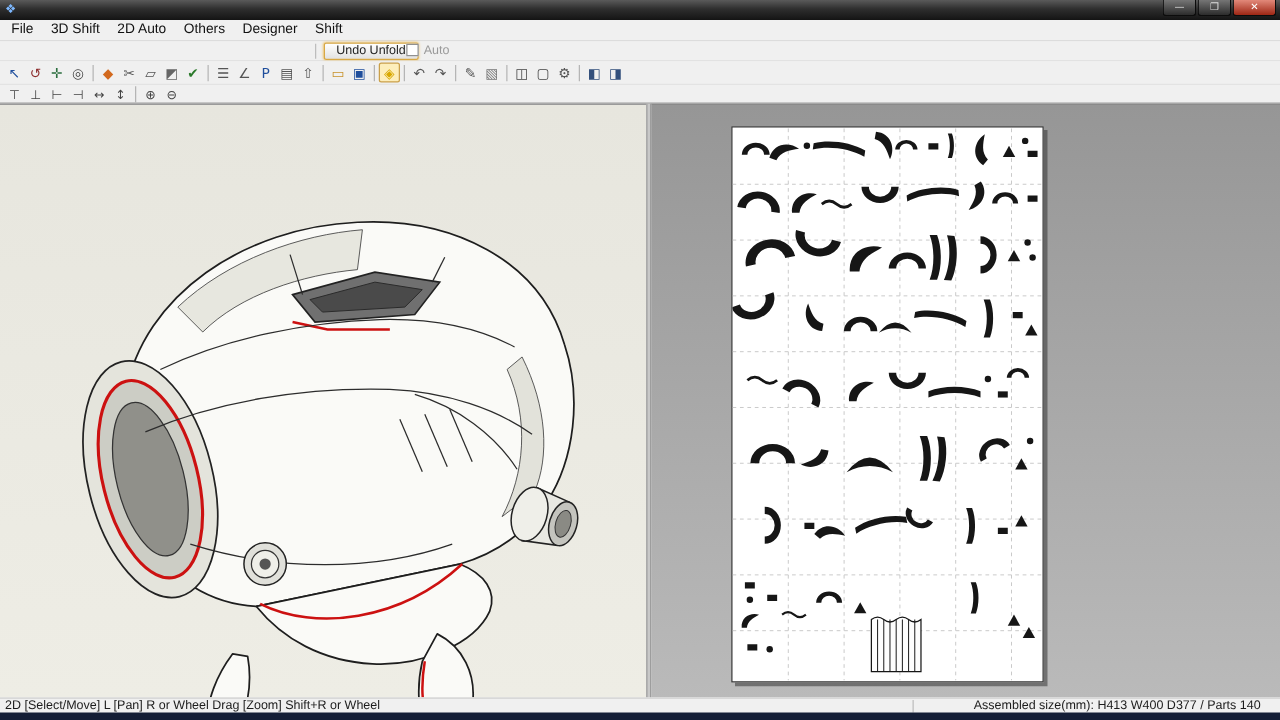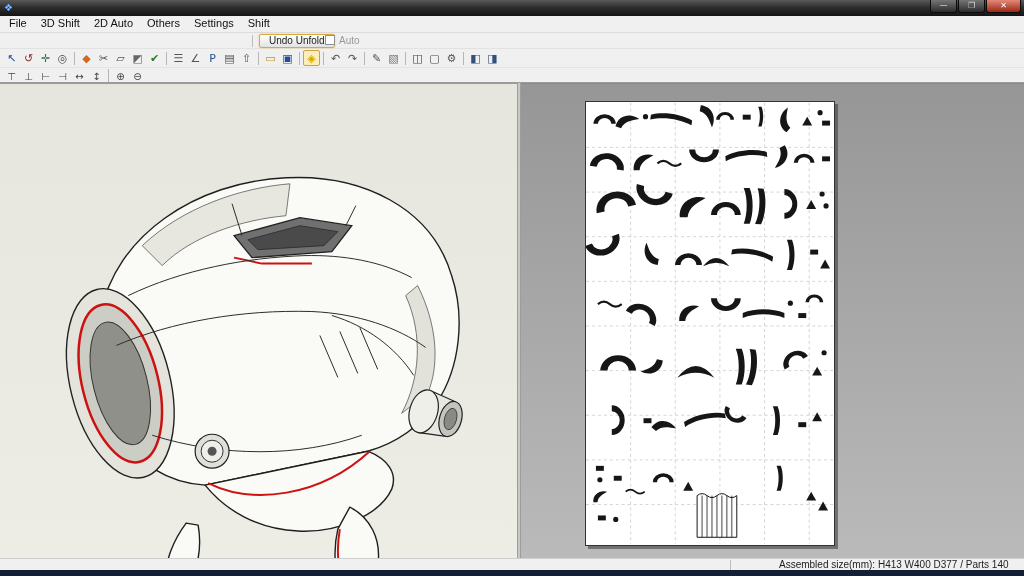--- a/index.html
+++ b/index.html
@@ -58,21 +58,21 @@
       <div class="wbtn">❐</div>
       <div class="wbtn close">✕</div>
     </div>
   </div>
 
   <div class="menubar">
       <span class="menuitem">File</span>
       <span class="menuitem">3D Shift</span>
       <span class="menuitem">2D Auto</span>
       <span class="menuitem">Others</span>
-      <span class="menuitem">Settings</span>
+      <span class="menuitem">Designer</span>
       <span class="menuitem">Shift</span>
     </div>
 
   <div class="row-undo">
     <div class="rowsep"></div>
     <button class="undo-btn">Undo Unfold</button>
     <div class="auto-chk">
       <span class="chk-box"></span>
       <span>Auto</span>
     </div>
@@ -298,18 +298,19 @@
             <use href="#pf" transform="translate(112,392)"></use>
             <use href="#pr" class="k" transform="translate(12,416)"></use>
             <use href="#pd" class="k" transform="translate(30,420)"></use>
           </g>
         </svg>
       </div>
     </div>
   </div>
 
   <div class="statusbar">
+    <span class="status-left">2D [Select/Move] L [Pan] R or Wheel Drag [Zoom] Shift+R or Wheel</span>
     <span class="status-sep"></span>
     <span class="status-right">Assembled size(mm): H413 W400 D377 / Parts 140</span>
   </div>
 
   <div class="bottomstrip"></div>
 </div>
 
 </body></html>

